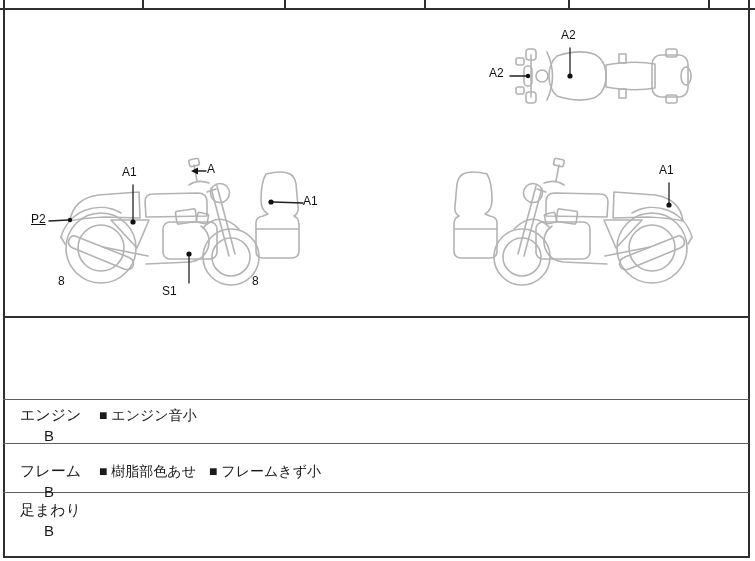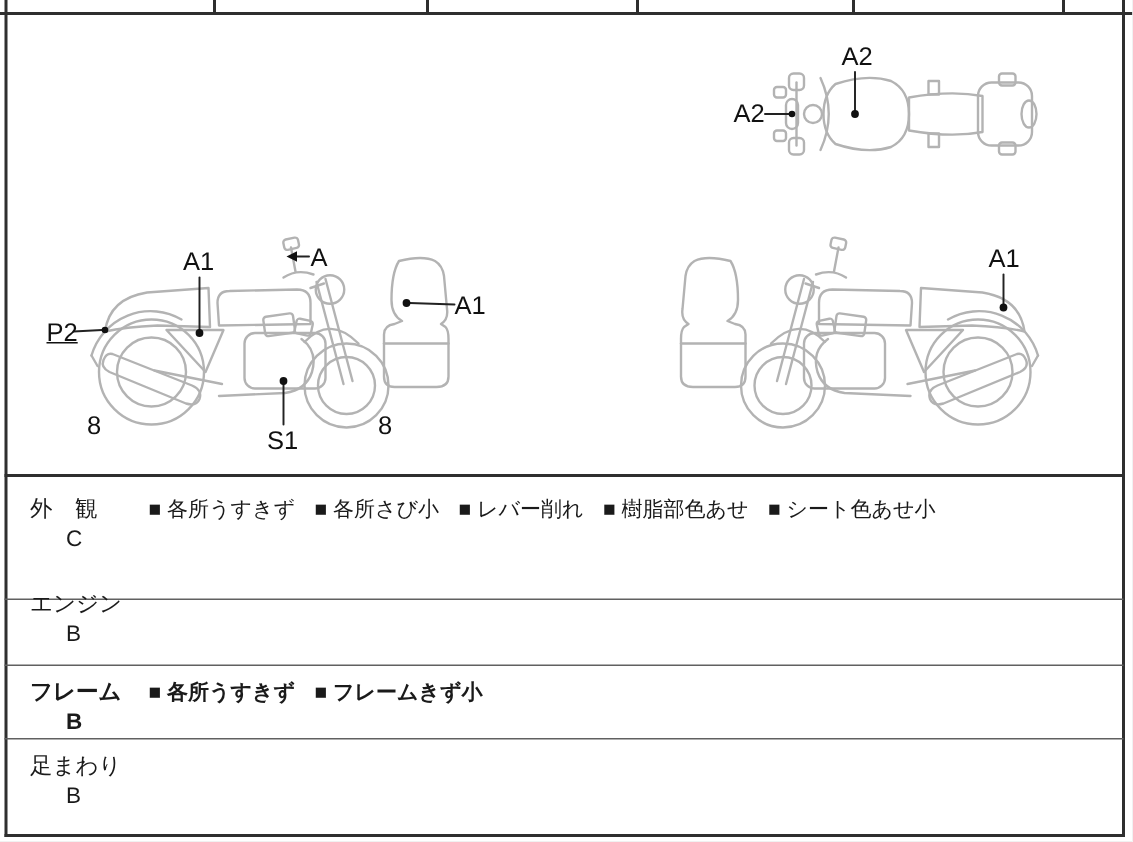--- a/index.html
+++ b/index.html
@@ -8,21 +8,21 @@
     font-family:"Liberation Sans","DejaVu Sans",sans-serif; color:#1a1a1a;
     overflow:hidden; margin:0 auto;
   }
   
   .vline { position:absolute; background:#2f2f2f; width:2px; }
   .hline { position:absolute; background:#2f2f2f; height:2px; left:0; right:0; }
   .hline-thin { position:absolute; background:#606060; height:1px; left:3px; right:6px; }
   .tick { position:absolute; top:0; height:9px; width:2px; background:#2f2f2f; }
   
   .diagram-svg { position:absolute; left:4px; top:8px; }
-  .lbl { position:absolute; font-size:17px; line-height:1.05; color:#111; white-space:nowrap; }
+  .lbl { position:absolute; font-size:12px; line-height:1.05; color:#111; white-space:nowrap; }
   
   .cond-row { position:absolute; left:3px; right:7px; }
   .cond-label { position:absolute; left:17px; top:0; font-size:15px; white-space:pre; }
   .cond-grade { position:absolute; left:41px; top:21px; font-size:15px; }
   .cond-items { position:absolute; left:96px; top:1px; font-size:14px; white-space:nowrap; }
   .cond-items .item { margin-right:13px; }
 </style>
 </head>
 <body>
 
@@ -141,42 +141,38 @@
         <circle cx="524" cy="68" r="2.2" stroke="none"></circle>
       <line x1="665" y1="175" x2="665" y2="195"></line>
         <circle cx="665" cy="197" r="2.6" stroke="none"></circle>
     </g>
   </svg>
 
   <span class="lbl" style="left:122px; top:166px;">A1</span>
   <span class="lbl" style="left:207px; top:163px;">A</span>
   <span class="lbl" style="left:31px; top:213px;text-decoration:underline;">P2</span>
   <span class="lbl" style="left:58px; top:275px;">8</span>
-  <span class="lbl" style="left:178px; top:285px;">S1</span>
+  <span class="lbl" style="left:162px; top:285px;">S1</span>
   <span class="lbl" style="left:252px; top:275px;">8</span>
   <span class="lbl" style="left:303px; top:195px;">A1</span>
   <span class="lbl" style="left:561px; top:29px;">A2</span>
   <span class="lbl" style="left:489px; top:67px;">A2</span>
   <span class="lbl" style="left:659px; top:164px;">A1</span>
 
-  <div class="cond-row" style="top:330px; height:69px;">
-    <div class="cond-label">外　観</div>
-    <div class="cond-grade">C</div>
-    <div class="cond-items"><span class="item">■ 各所うすきず</span><span class="item">■ 各所さび小</span><span class="item">■ レバー削れ</span><span class="item">■ 樹脂部色あせ</span><span class="item">■ シート色あせ小</span></div>
+
+  <div class="cond-row" style="top:406px; height:37px;">
+    <div class="cond-label">エンジン</div>
+    <div class="cond-grade">B</div>
+    <div class="cond-items"><span class="item">■ エンジン音小</span></div>
   </div>
 
-  <div class="cond-row" style="top:393px; height:37px;">
-    <div class="cond-label">エンジン</div>
-    <div class="cond-grade">B</div>
-  </div>
-
-  <div class="cond-row" style="top:452px; height:40px;font-weight:bold;">
+  <div class="cond-row" style="top:462px; height:40px;">
     <div class="cond-label">フレーム</div>
     <div class="cond-grade">B</div>
-    <div class="cond-items"><span class="item">■ 各所うすきず</span><span class="item">■ フレームきず小</span></div>
+    <div class="cond-items"><span class="item">■ 樹脂部色あせ</span><span class="item">■ フレームきず小</span></div>
   </div>
 
   <div class="cond-row" style="top:501px; height:55px;">
     <div class="cond-label">足まわり</div>
     <div class="cond-grade">B</div>
   </div>
 
 </div>
 
 </body></html>

